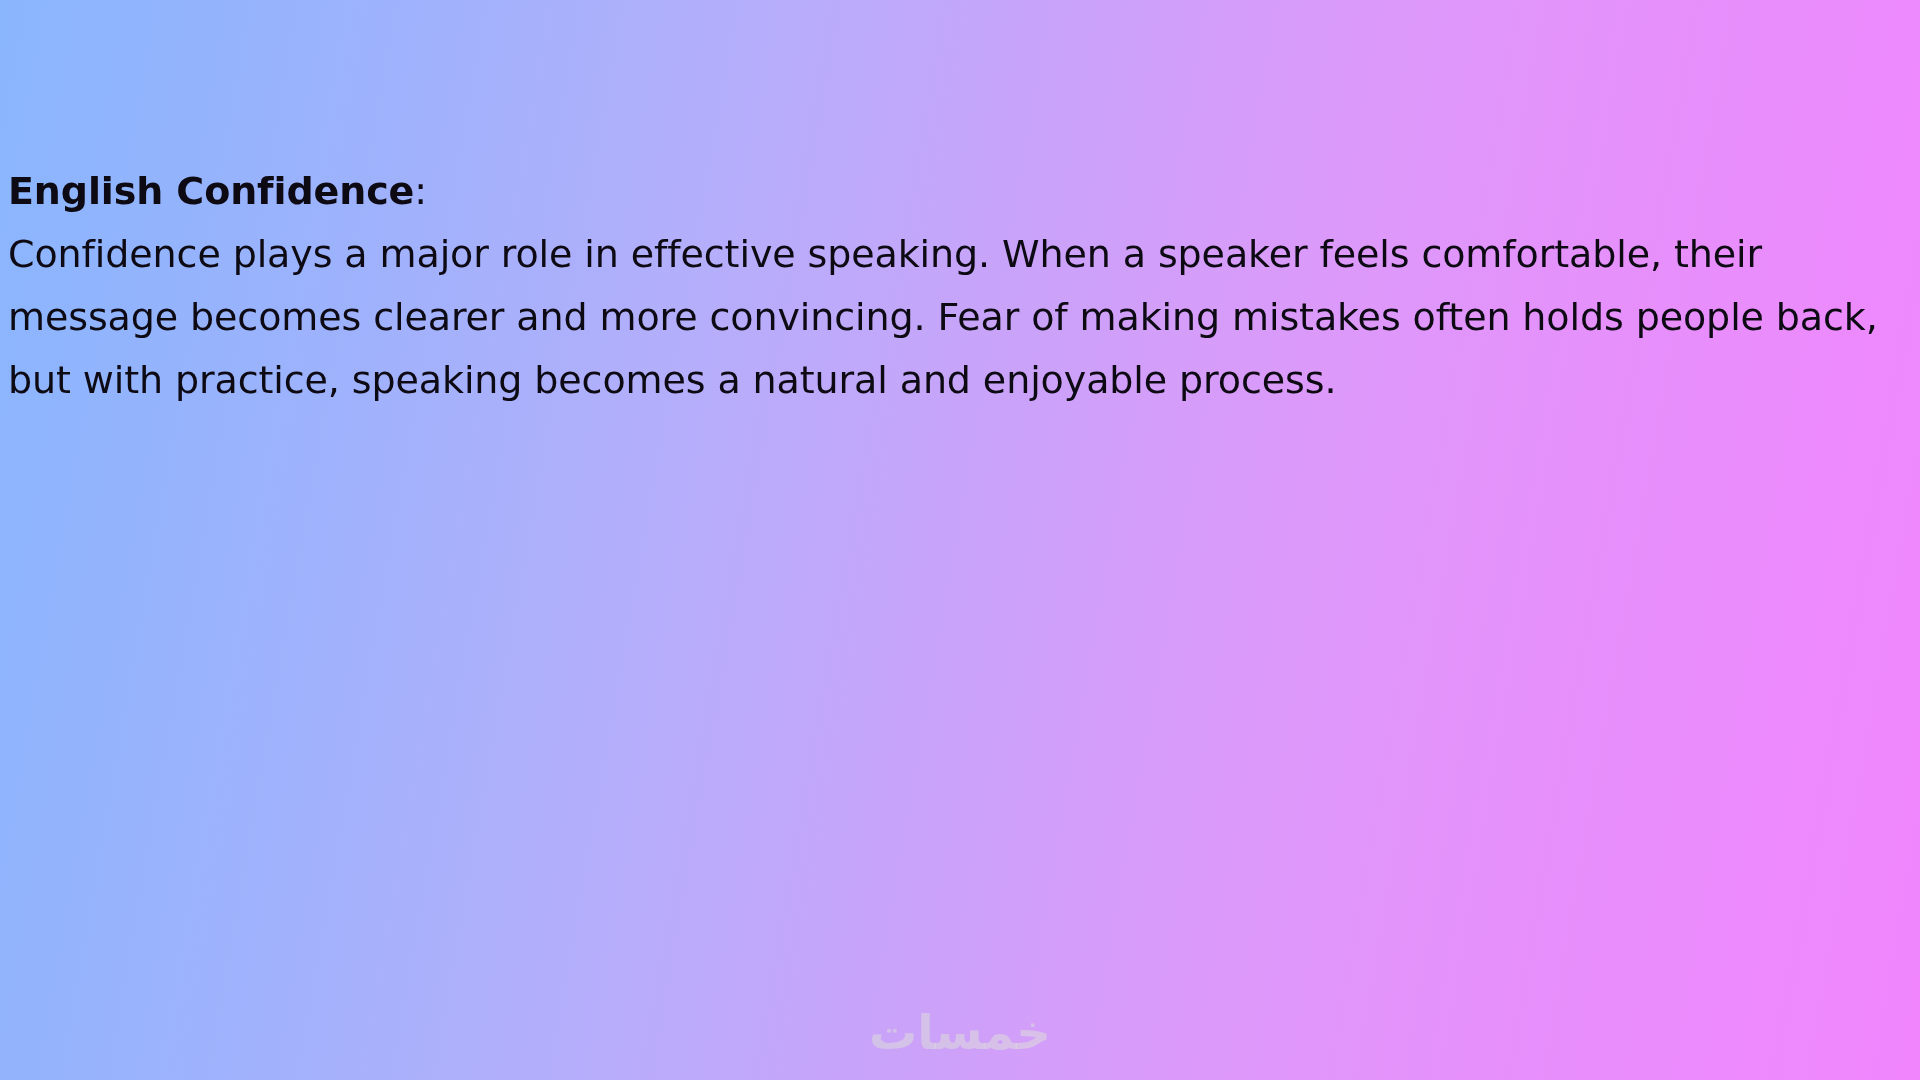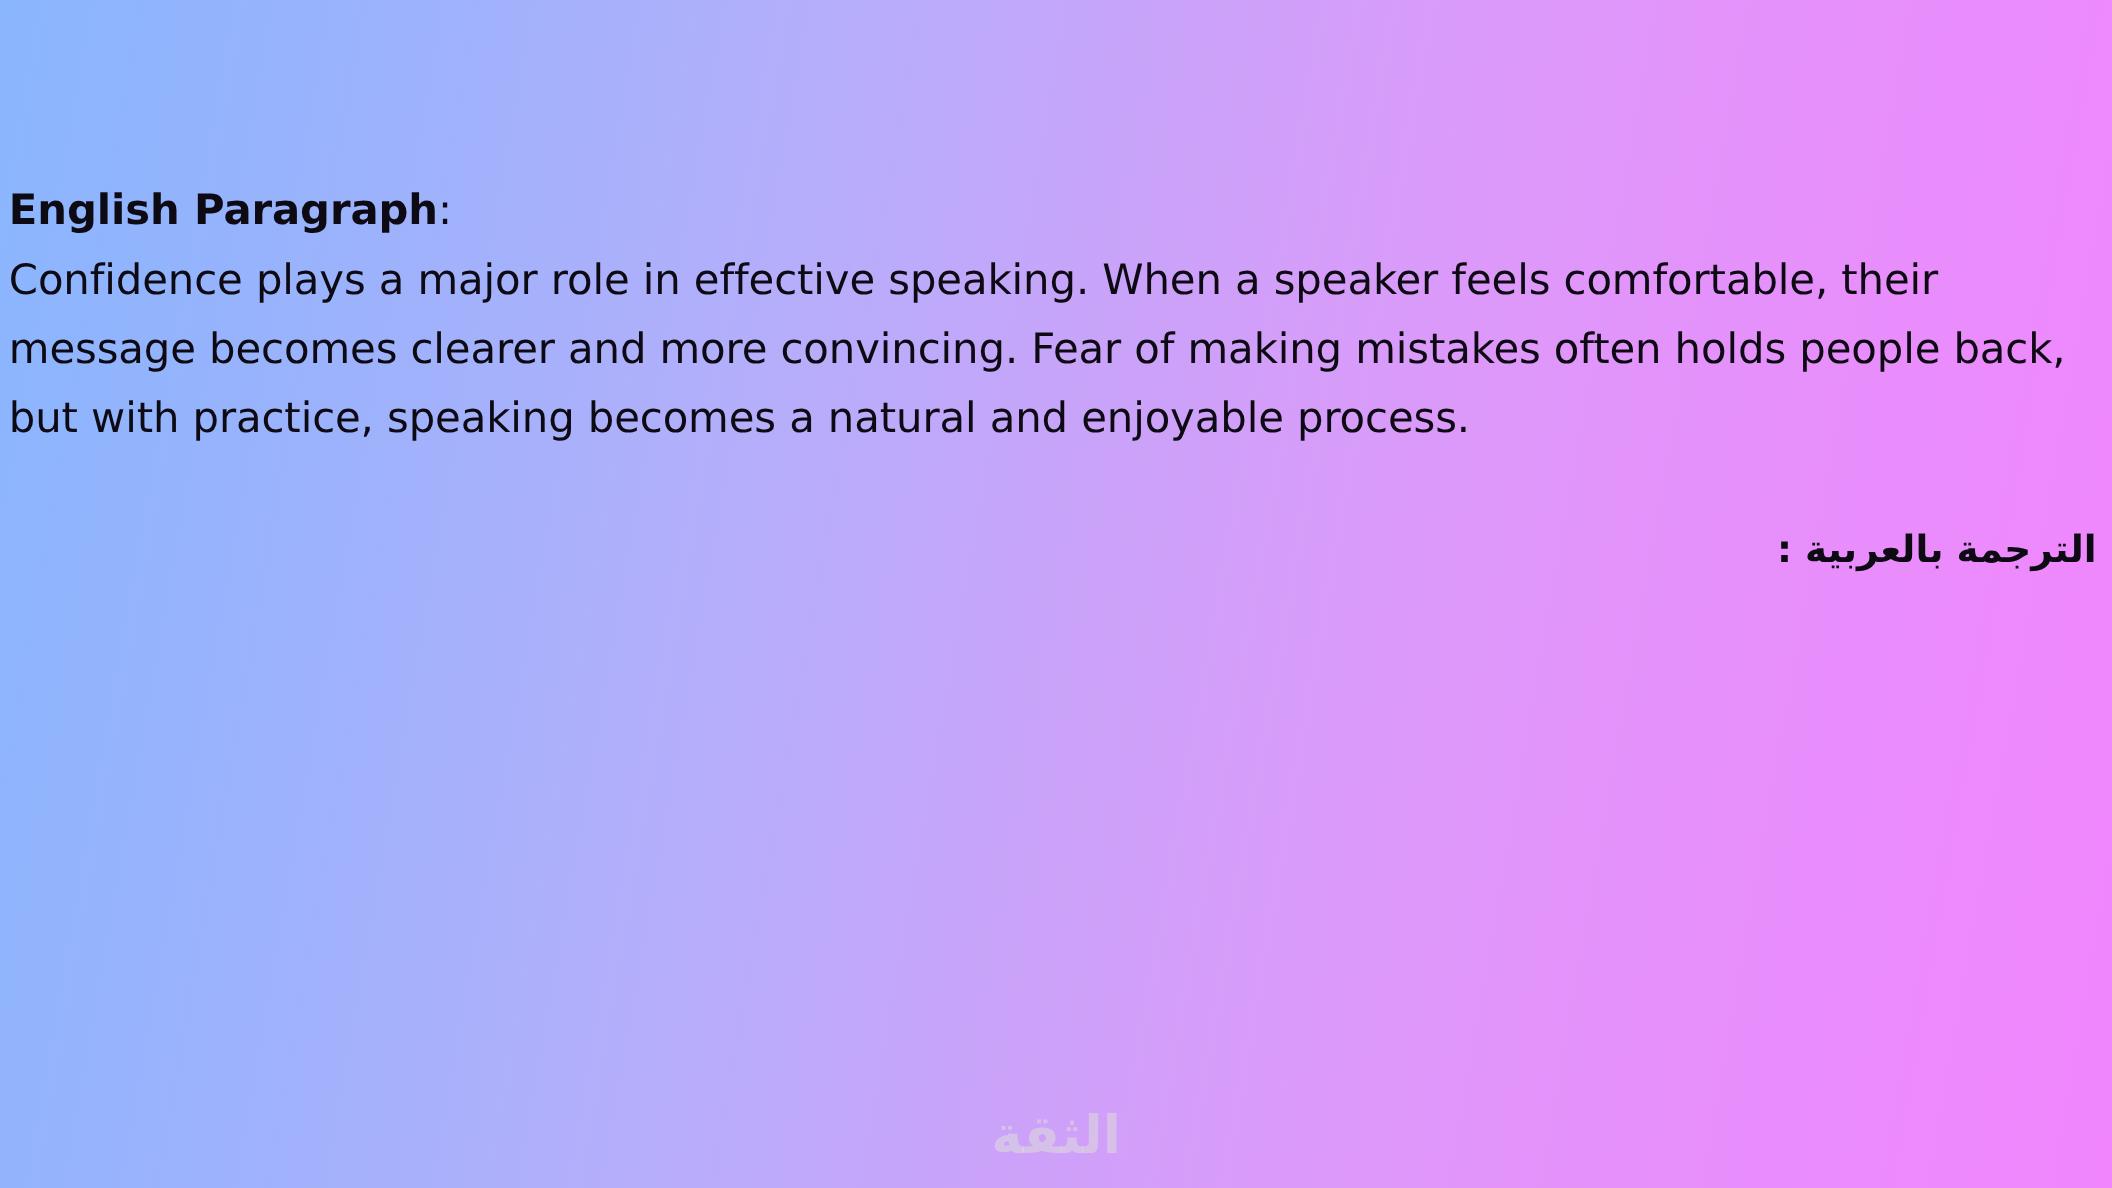--- a/index.html
+++ b/index.html
@@ -112,22 +112,21 @@
     pointer-events: none;
     user-select: none;
   }
 </style>
 </head>
 <body>
 
 <div id="canvas">
 
   <div class="en-block">
-    <span class="en-heading">English Paragraph</span><span class="en-heading-colon">:</span><br>
+    <span class="en-heading">English Confidence</span><span class="en-heading-colon">:</span><br>
     <span class="en-body"> Confidence plays a major role in effective speaking. When a speaker feels comfortable, their message becomes clearer and more convincing. Fear of making mistakes often holds people back, but with practice, speaking becomes a natural and enjoyable process.</span>
   </div>
 
-  <div class="ar-heading">الترجمة بالعربية :</div>
 
 
-  <div class="watermark">الثقة</div>
+  <div class="watermark">خمسات</div>
 
 </div>
 
 </body></html>

